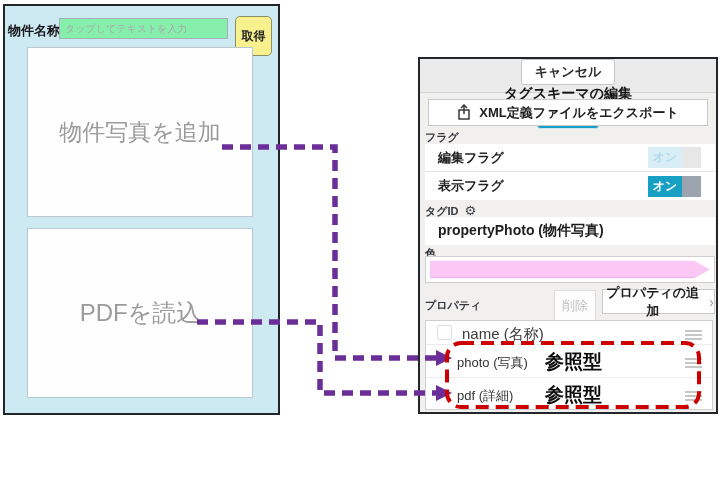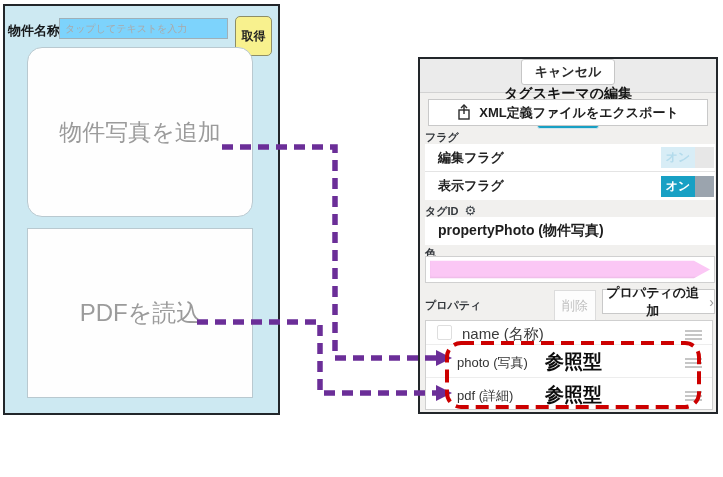--- a/index.html
+++ b/index.html
@@ -8,48 +8,48 @@
   }
   *{box-sizing:border-box;margin:0;padding:0;font-family:"Liberation Sans","DejaVu Sans",sans-serif;}
   body{background:#fff;}
   .canvas{position:relative;width:723px;height:477px;background:#fff;overflow:hidden;}
 
   
   .left-panel{position:absolute;left:3px;top:4px;width:277px;height:411px;
     background:var(--panel-blue);border:2px solid #22262a;}
   .lp-name-label{position:absolute;left:3px;top:16px;font-size:13px;font-weight:700;color:#16181a;}
   .lp-input{position:absolute;left:54px;top:12px;width:169px;height:21px;border:1px solid #9fb0b8;
-    background:#7dd3fc;font-size:10px;color:#333;padding:0 5px;}
+    background:#86efac;font-size:10px;color:#333;padding:0 5px;}
   .lp-input::placeholder{color:#a9a9a9;}
   .lp-get-btn{position:absolute;left:230px;top:10px;width:37px;height:40px;background:var(--button-yellow);
     border:1px solid #8e8e66;border-radius:5px;font-size:12px;font-weight:700;color:#222;cursor:pointer;}
   .lp-box{position:absolute;left:22px;width:226px;background:#fefefe;border:1px solid #b9c9d0;
     display:flex;align-items:center;justify-content:center;color:#9b9b9b;}
-  .lp-box.photo{top:41px;height:170px;font-size:23px;border-radius:15px;}
+  .lp-box.photo{top:41px;height:170px;font-size:23px;}
   .lp-box.pdf{top:222px;height:170px;font-size:24px;}
 
   
   .editor-panel{position:absolute;left:418px;top:57px;width:300px;height:357px;
     background:#f1f0ee;border:2px solid #22262a;}
   .ep-header{height:34px;background:#ebebeb;border-bottom:1px solid #d2d2d2;
     display:flex;align-items:center;padding:0 7px;flex-direction:column;}
   .btn-cancel{background:#fff;border:1px solid #c6c6c6;border-radius:3px;padding:3px 13px;
     font-size:13px;font-weight:700;color:#2c2c2c;cursor:pointer;}
   .ep-title{flex:1;text-align:center;font-size:14px;font-weight:700;color:#141414;}
   .btn-done{background:var(--accent-cyan);border:1px solid #cfe6ee;border-radius:3px;padding:3px 17px;
     font-size:13px;font-weight:700;color:#fff;cursor:pointer;}
   .btn-export{position:absolute;left:8px;top:40px;width:280px;height:27px;background:#fff;
     border:1px solid #c9c9c9;display:flex;align-items:center;justify-content:center;gap:8px;
     font-size:13px;font-weight:700;color:#1d1d1d;cursor:pointer;}
   .sec-label{position:absolute;left:5px;font-size:11px;font-weight:700;color:#33373c;}
   .ep-row{position:absolute;left:5px;width:290px;background:#fff;display:flex;align-items:center;}
   .flag-row1{top:85px;height:28px;border-bottom:1px solid #e4e4e4;}
   .flag-row2{top:113px;height:28px;}
   .flag-label{padding-left:13px;font-size:13px;font-weight:700;color:#222;}
-  .toggle{margin-left:auto;margin-right:1px;display:flex;cursor:pointer;}
+  .toggle{margin-left:auto;margin-right:14px;display:flex;cursor:pointer;}
   .tg-on{width:34px;height:21px;line-height:21px;text-align:center;font-size:12px;font-weight:700;}
   .tg-off{width:19px;height:21px;}
   .toggle.dim .tg-on{background:#d8edf6;color:#b3dbec;}
   .toggle.dim .tg-off{background:#e7e7e7;}
   .toggle.lit .tg-on{background:var(--accent-cyan);color:#fff;}
   .toggle.lit .tg-off{background:#9ba4ae;}
   .tagid-row{top:158px;height:28px;cursor:pointer;text-align:center;}
   .tagid-value{padding-left:13px;font-size:14px;font-weight:700;color:#1d1d1d;}
   .gear{font-size:13px;color:#3c4248;margin-left:6px;cursor:pointer;}
   .color-row{top:197px;height:27px;border:1px solid #d0d0d0;padding:3px 4px;cursor:pointer;}

